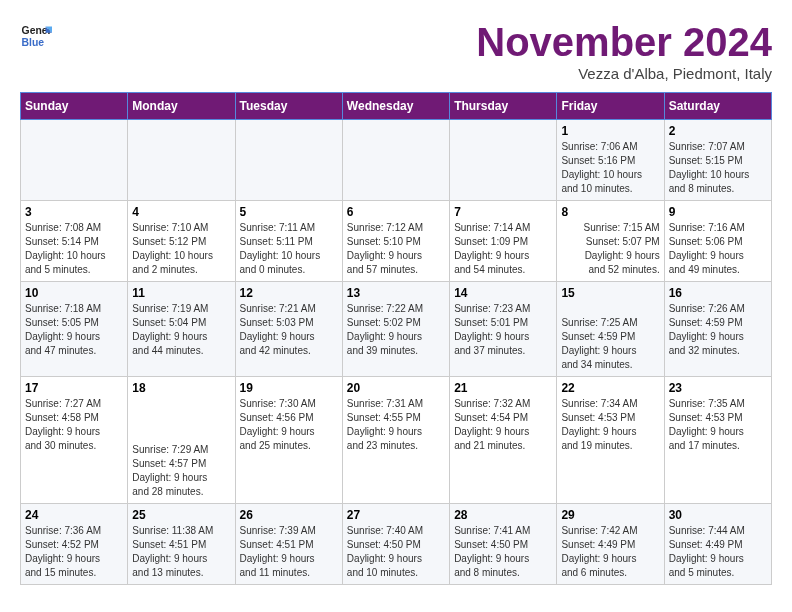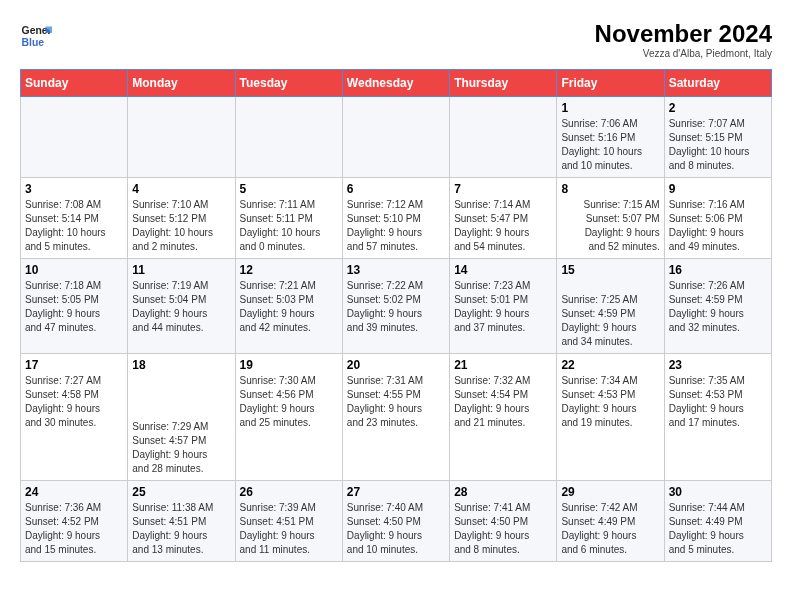--- a/index.html
+++ b/index.html
@@ -22,35 +22,35 @@
       gap: 4px;
     }
     .logo-icon {
       width: 32px;
       height: 32px;
     }
     .title-block {
       text-align: right;
     }
     .month-title {
-      font-size: 24px;
+      font-size: 40px;
       font-weight: bold;
-      color: #000000;
+      color: #701a75;
     }
     .subtitle {
-      font-size: 10px;
+      font-size: 15px;
       color: #444;
     }
     table {
       width: 100%;
       border-collapse: collapse;
       font-size: 10.5px;
     }
     thead tr th {
-      background: #ef4444;
+      background: #701a75;
       color: #fff;
       padding: 6px 4px;
       text-align: left;
       font-size: 12px;
       font-weight: bold;
       border: 1px solid #5588dd;
     }
     tbody tr td {
       border: 1px solid #ccc;
       vertical-align: top;
@@ -157,21 +157,21 @@
         <td>
           <span class="day-num">6</span>
           <div class="day-info" style="white-space: pre-line;">Sunrise: 7:12 AM
 Sunset: 5:10 PM
 Daylight: 9 hours
 and 57 minutes.</div>
         </td>
         <td>
           <span class="day-num">7</span>
           <div class="day-info" style="white-space: pre-line;">Sunrise: 7:14 AM
-Sunset: 5:47 PM
+Sunset: 1:09 PM
 Daylight: 9 hours
 and 54 minutes.</div>
         </td>
         <td>
           <span class="day-num">8</span>
           <div class="day-info" style="white-space: pre-line; text-align: right;">Sunrise: 7:15 AM
 Sunset: 5:07 PM
 Daylight: 9 hours
 and 52 minutes.</div>
         </td>

